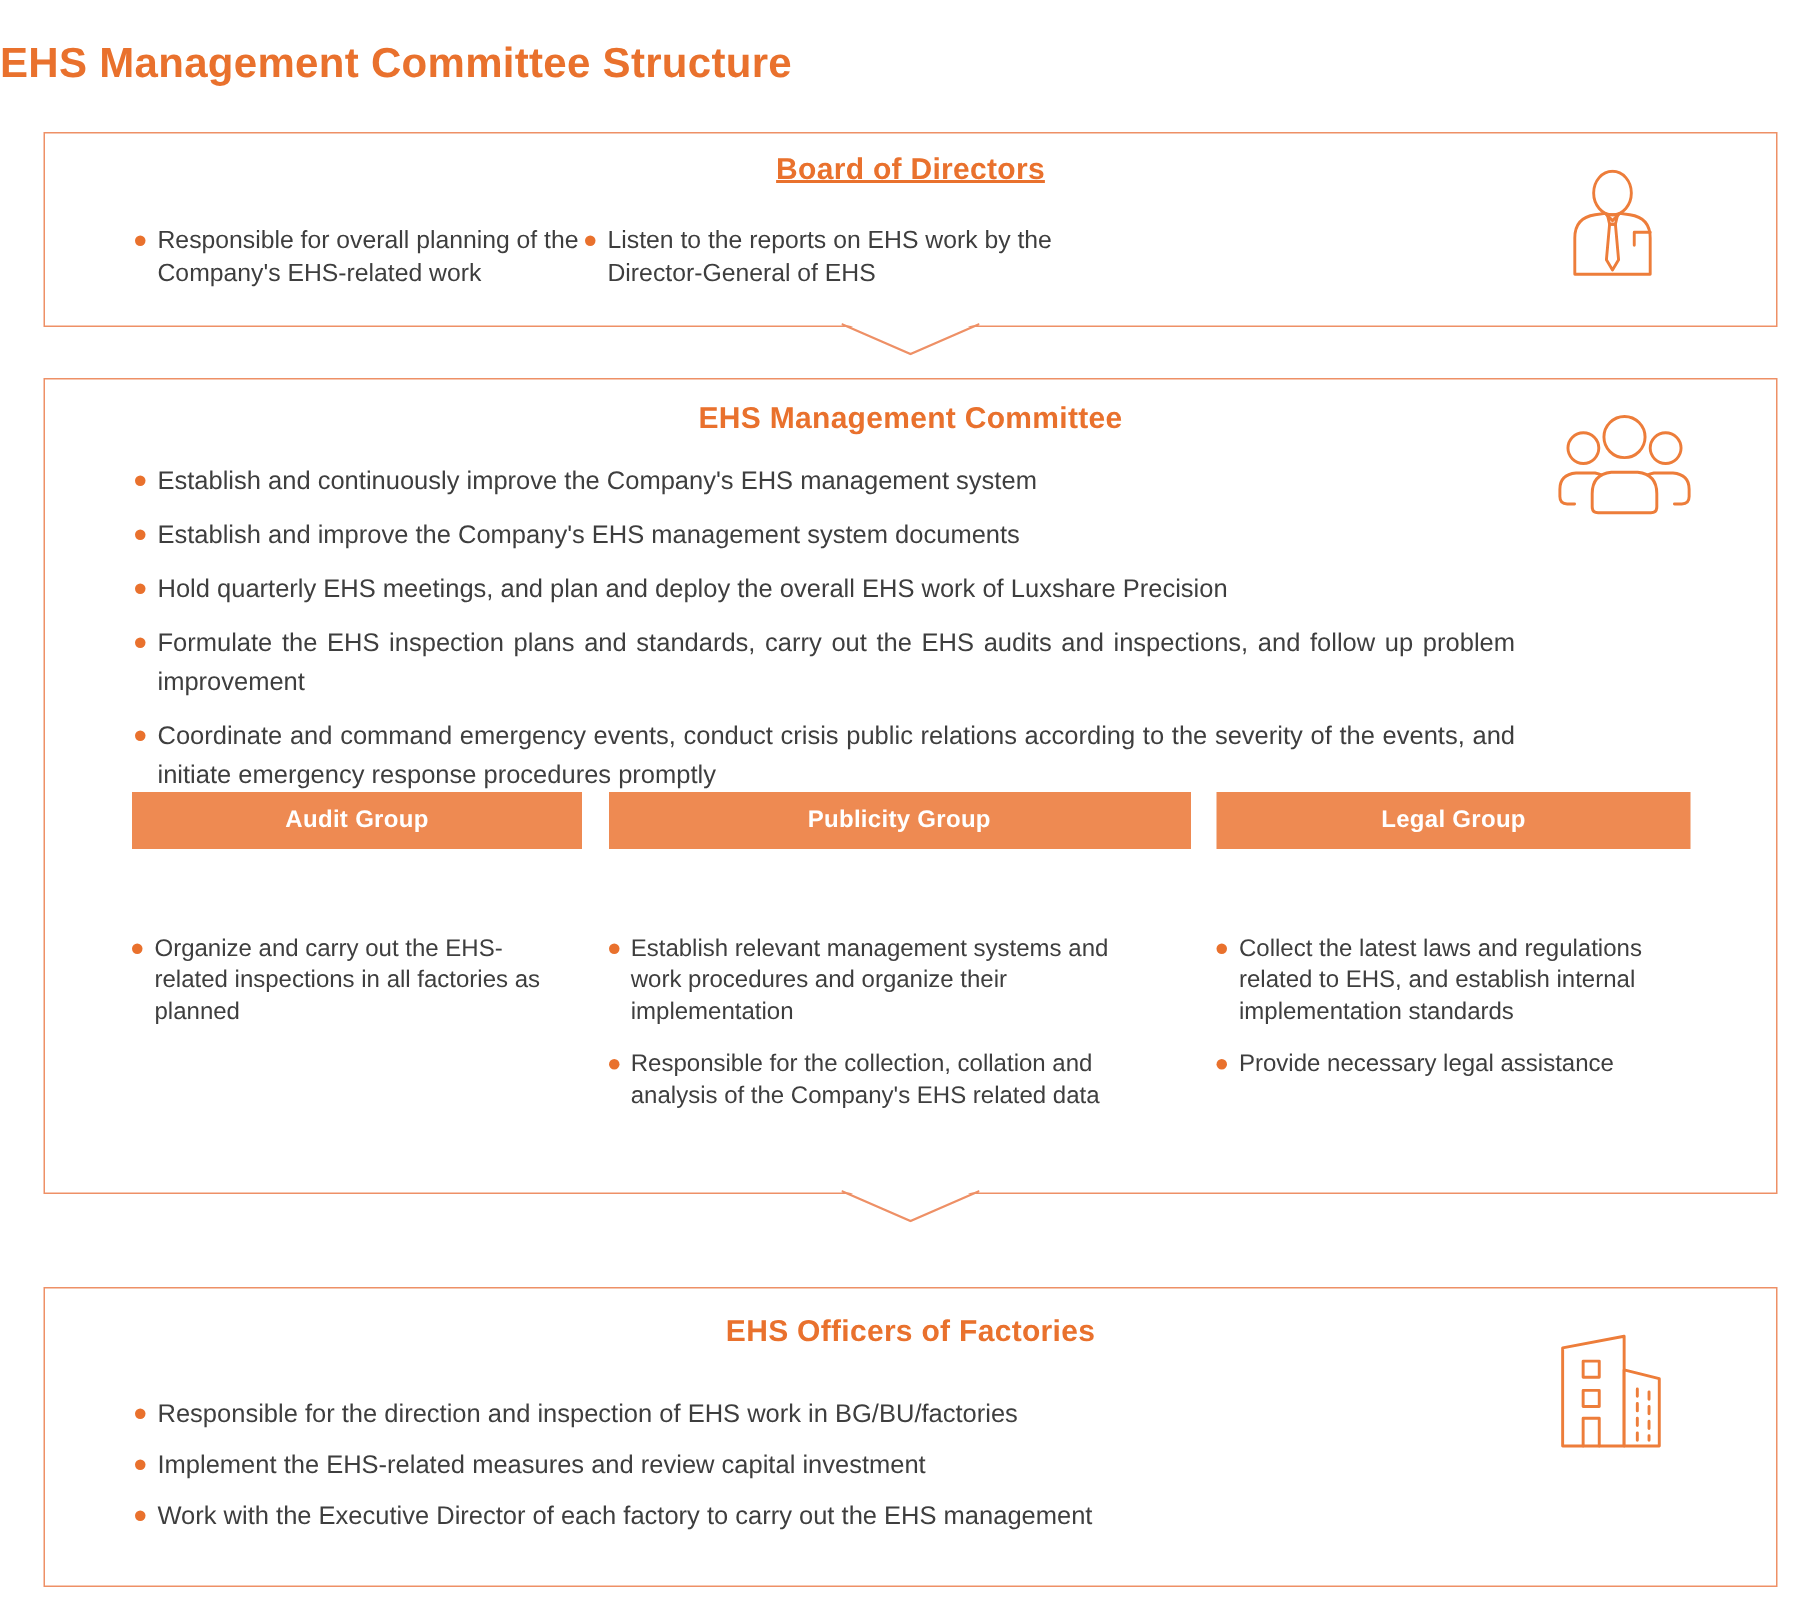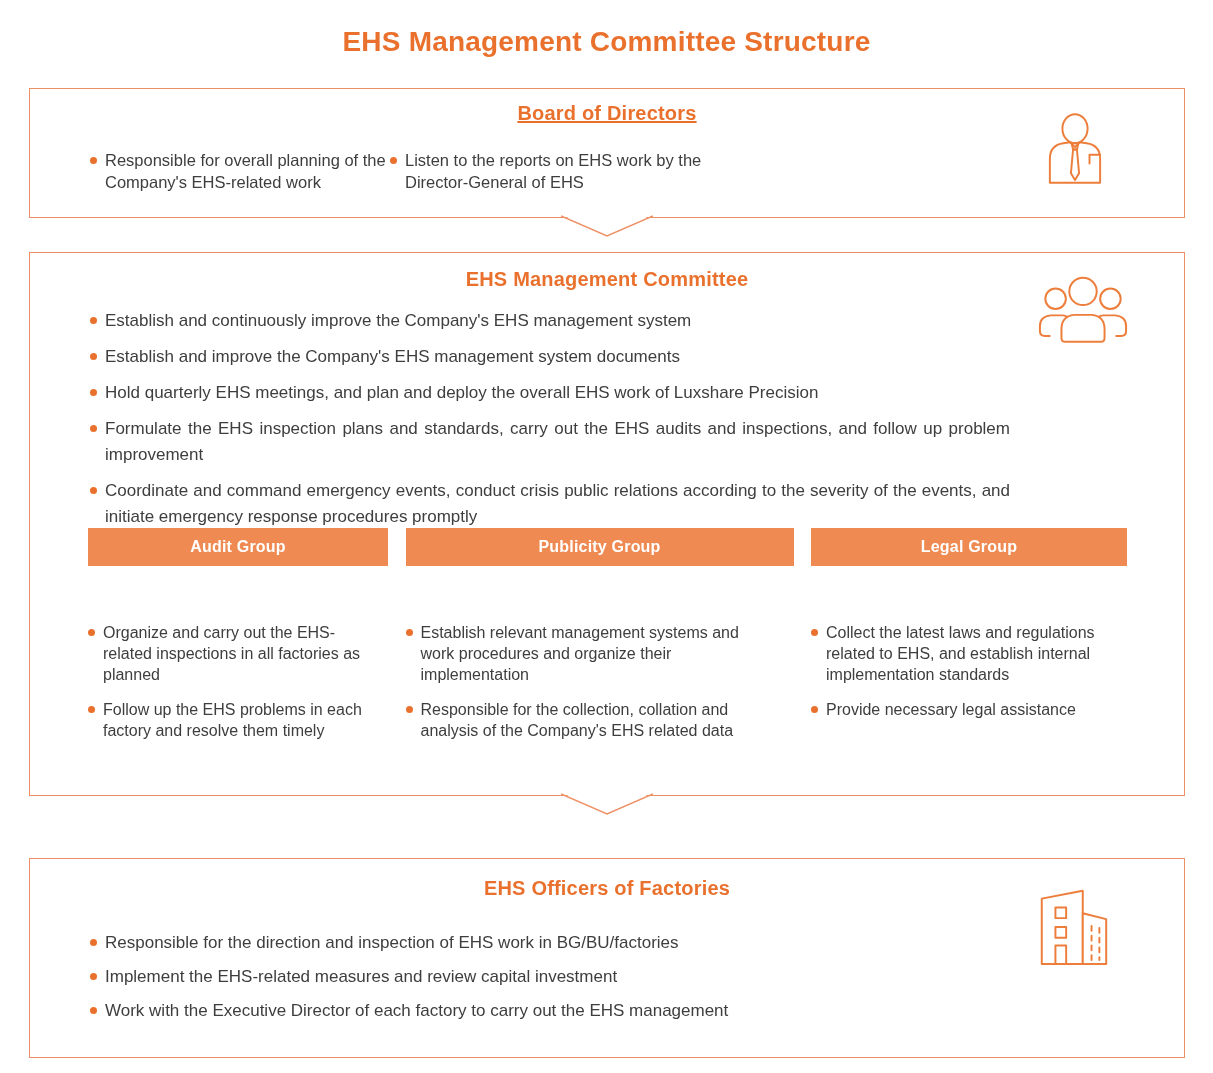--- a/index.html
+++ b/index.html
@@ -13,21 +13,21 @@
   html,body{background:#fff;}
   body{
     width:1213px;height:1073px;
     font-family:"Liberation Sans", sans-serif;
     color:var(--text);
     position:relative;
     overflow:hidden;
   }
   .page-title{
     position:absolute;top:26px;left:0;width:1213px;
-    text-align:center;
+    text-align:left;
     font-size:28px;font-weight:700;color:var(--accent);
     letter-spacing:0.2px;
   }
   .box{
     position:absolute;left:29px;width:1156px;
     background:#fff;
     border:1.4px solid var(--border);
   }
   .box-board{top:88px;height:130px;}
   .box-committee{top:252px;height:544px;}
@@ -163,21 +163,20 @@
     <li class="bullet">Hold quarterly EHS meetings, and plan and deploy the overall EHS work of Luxshare Precision</li>
     <li class="bullet">Formulate the EHS inspection plans and standards, carry out the EHS audits and inspections, and follow up problem improvement</li>
     <li class="bullet">Coordinate and command emergency events, conduct crisis public relations according to the severity of the events, and initiate emergency response procedures promptly</li>
   </ul>
 
   <div class="groups">
     <div class="group-col audit">
       <div class="group-header">Audit Group</div>
       <ul class="group-list">
         <li class="bullet">Organize and carry out the EHS-related inspections in all factories as planned</li>
-        <li class="bullet">Follow up the EHS problems in each factory and resolve them timely</li>
       </ul>
     </div>
     <div class="group-col publicity">
       <div class="group-header">Publicity Group</div>
       <ul class="group-list">
         <li class="bullet">Establish relevant management systems and work procedures and organize their implementation</li>
         <li class="bullet">Responsible for the collection, collation and analysis of the Company's EHS related data</li>
       </ul>
     </div>
     <div class="group-col legal">

